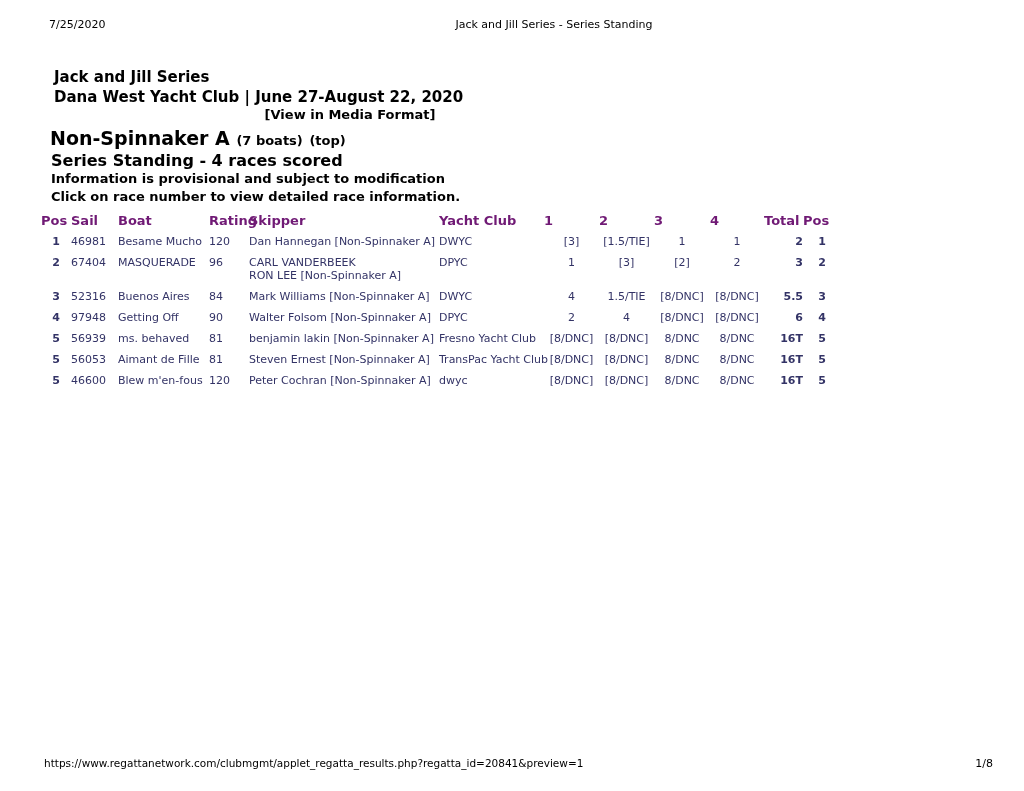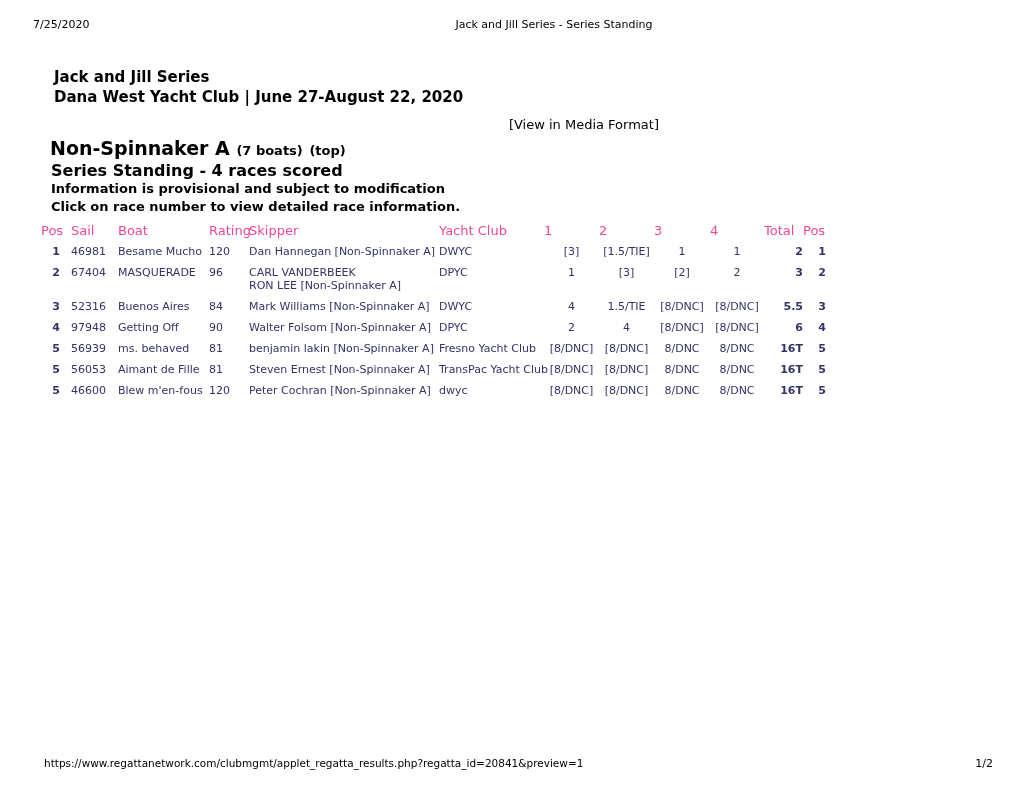--- a/index.html
+++ b/index.html
@@ -7,49 +7,49 @@
   body {
     width: 1024px; height: 791px;
     position: relative;
     font-family: "DejaVu Sans", "Liberation Sans", sans-serif;
     color: #000000;
     overflow: hidden;
   }
   .page { position: absolute; inset: 0; background: #ffffff; }
 
   
-  .print-date { position: absolute; left: 33px; top: 18px; font-size: 11px; }
+  .print-date { position: absolute; left: 49px; top: 18px; font-size: 11px; }
   .print-title { position: absolute; left: 554px; top: 18px; font-size: 11px; transform: translateX(-50%); white-space: nowrap; }
   .print-url { position: absolute; left: 44px; top: 757px; font-size: 10.5px; }
   .print-page { position: absolute; left: 993px; top: 757px; font-size: 11px; transform: translateX(-100%); }
 
   .content { position: absolute; top: 67px; left: 41px; width: 800px; }
 
   .event-title, .event-subtitle {
     margin-left: 13px; font-size: 15px; font-weight: bold; line-height: 20px; white-space: nowrap;
   }
-  .view-links { width: 618px; text-align: right; font-size: 13px; line-height: 15px; margin-top: 10px; }
+  .view-links { width: 618px; text-align: center; font-size: 13px; line-height: 15px; margin-top: 0; font-weight: bold; }
   .view-links .link { display: block; color: #000; text-decoration: none; cursor: pointer; }
 
   .division-heading { margin: 6px 0 0 9px; font-size: 19px; font-weight: bold; line-height: 21px; white-space: nowrap; }
   .division-heading .small { font-size: 13px; }
   .division-heading .top-link { color: #000; text-decoration: none; cursor: pointer; }
 
   .series-standing { margin-left: 10px; font-size: 16px; font-weight: bold; line-height: 19px; }
   .notice { margin-left: 10px; font-size: 13px; font-weight: bold; line-height: 17.5px; white-space: nowrap; }
 
   table.results {
     margin-top: 5px;
     border-collapse: collapse;
     table-layout: fixed;
     width: 800px;
     color: var(--table-text, #333366);
   }
   table.results th {
-    font-size: 13px; font-weight: normal; color: #ec4899;
+    font-size: 13px; font-weight: bold; color: #701a75;
     padding: 4px 0 3px 0; line-height: 14px; text-align: left; white-space: nowrap;
   }
   table.results td {
     font-size: 11px; padding: 4px 0; line-height: 13px; vertical-align: top; white-space: nowrap;
   }
   col.c-pos     { width: 30px; }
   col.c-sail    { width: 47px; }
   col.c-boat    { width: 91px; }
   col.c-rating  { width: 40px; }
   col.c-skipper { width: 190px; }
@@ -228,14 +228,14 @@
             <td class="td-race">8/DNC</td>
             <td class="td-race">8/DNC</td>
             <td class="td-total">16T</td>
             <td class="td-finalpos">5</td>
           </tr>
         </tbody>
     </table>
   </div>
 
   <div class="print-url">https://www.regattanetwork.com/clubmgmt/applet_regatta_results.php?regatta_id=20841&amp;preview=1</div>
-  <div class="print-page">1/2</div>
+  <div class="print-page">1/8</div>
 </div>
 
 </body></html>

